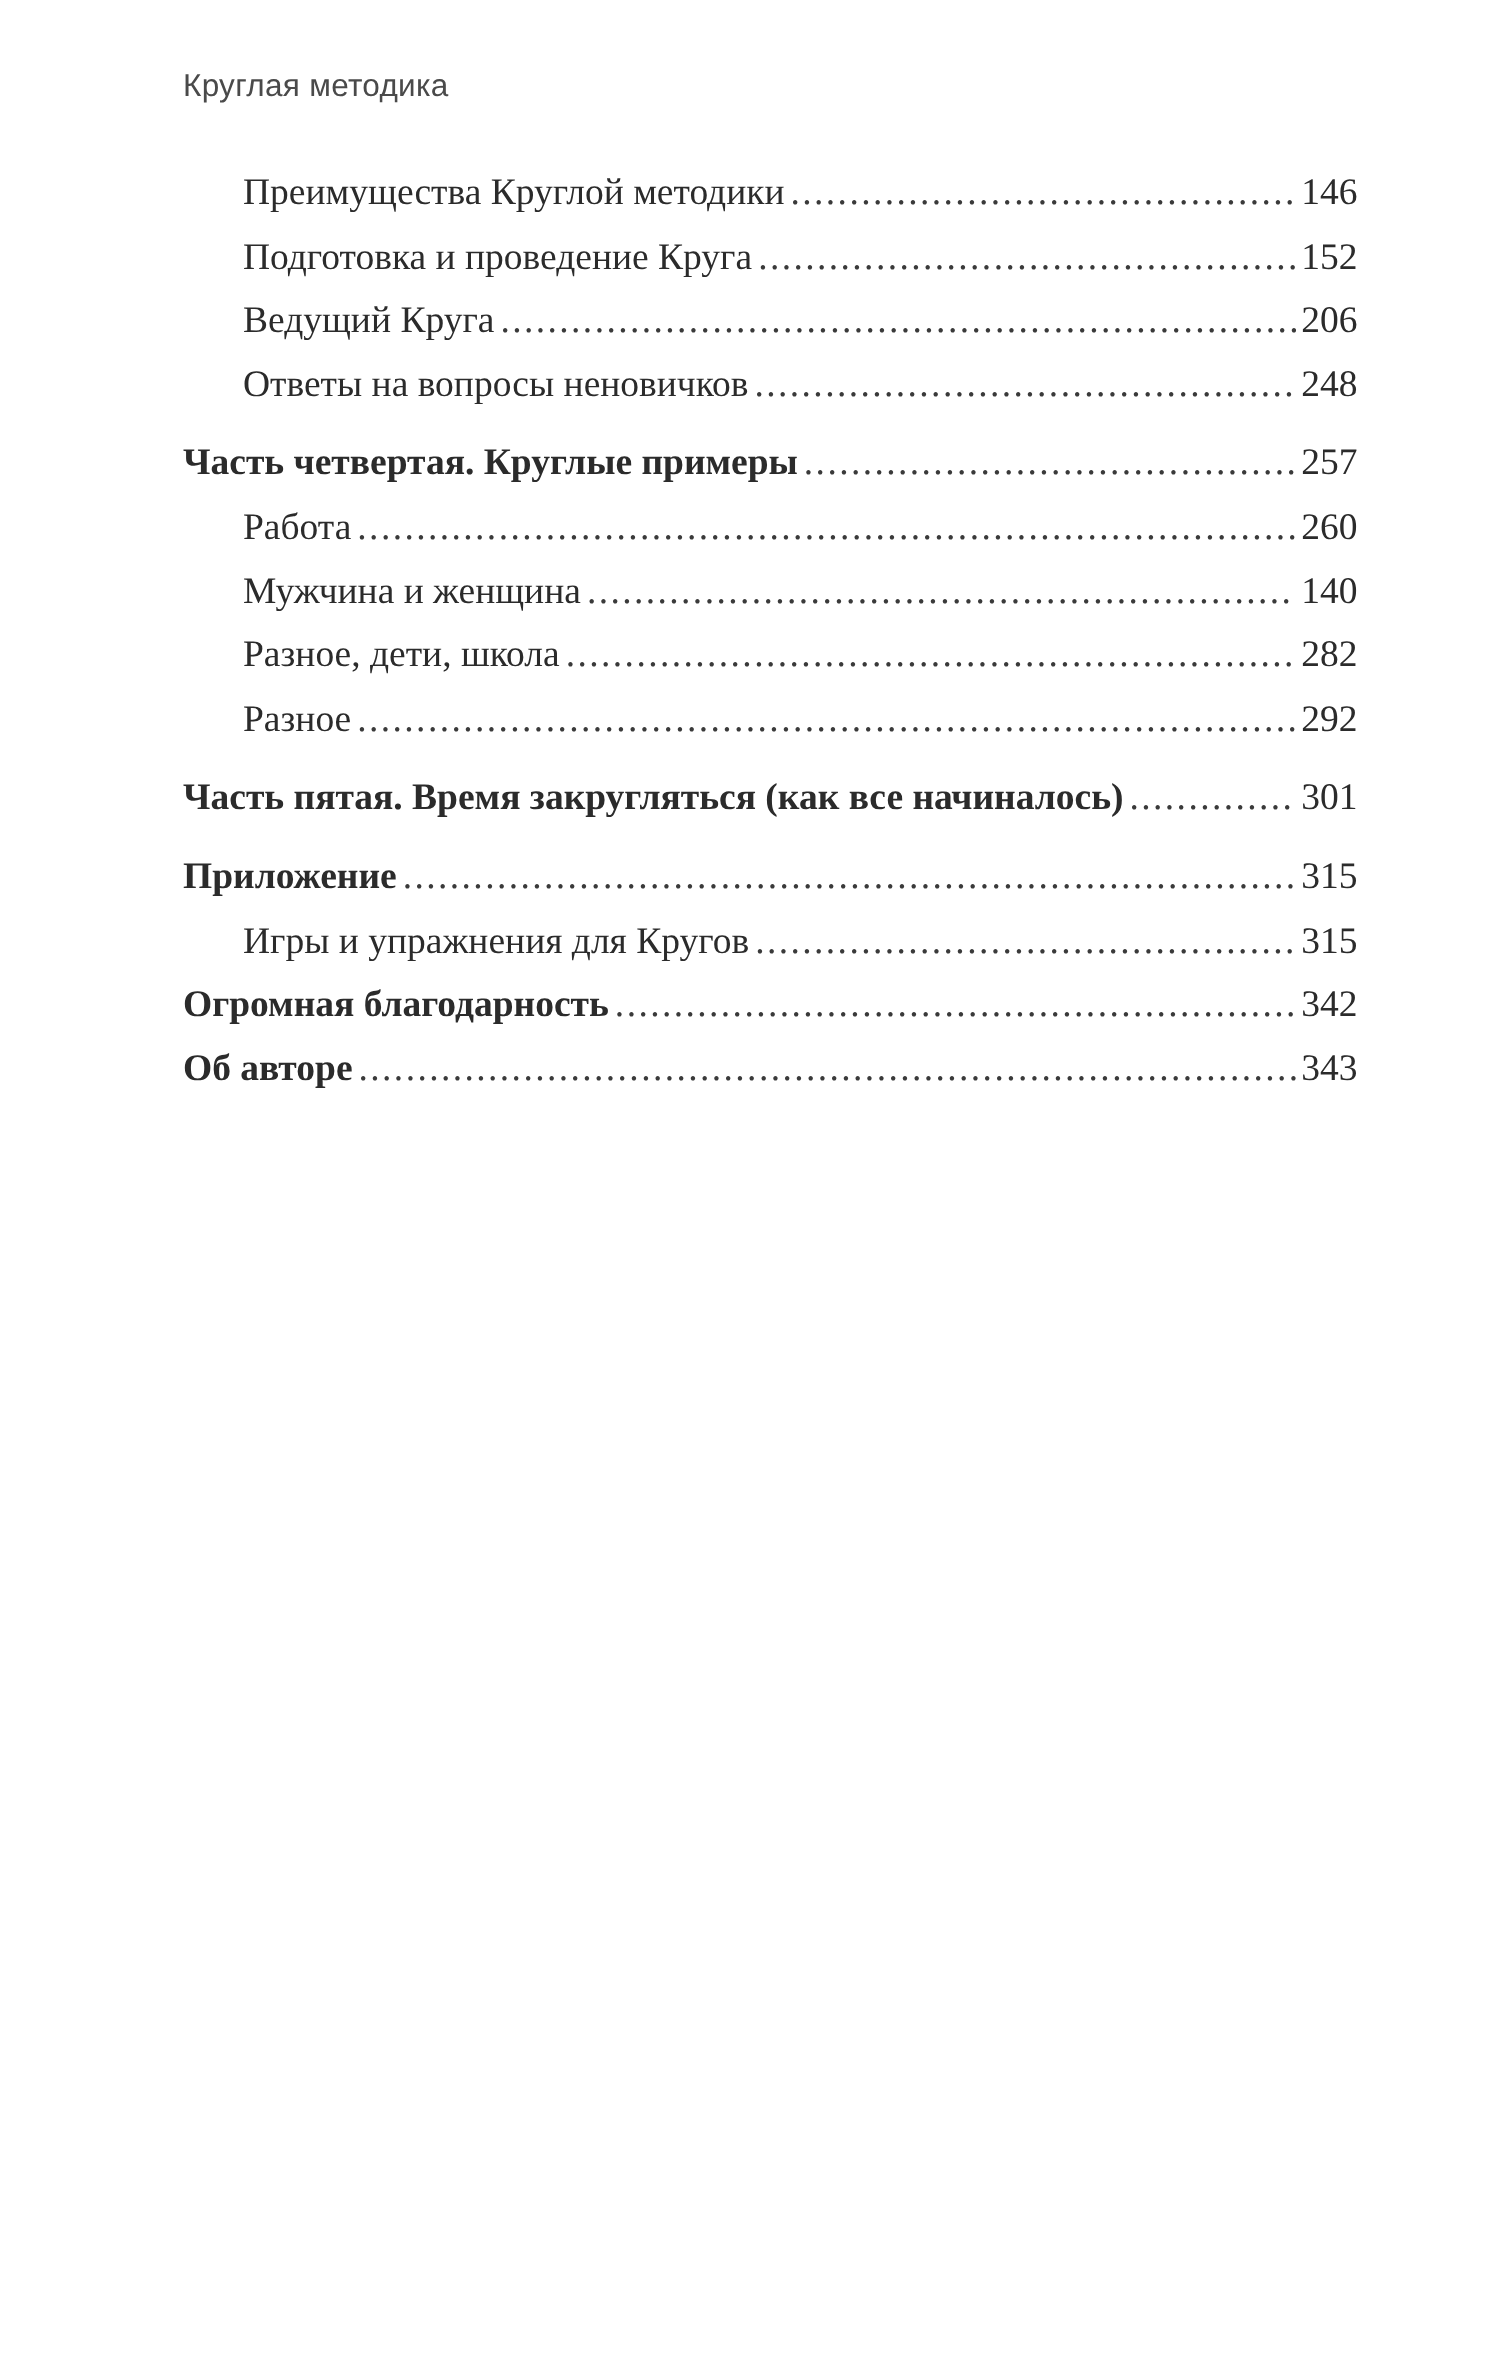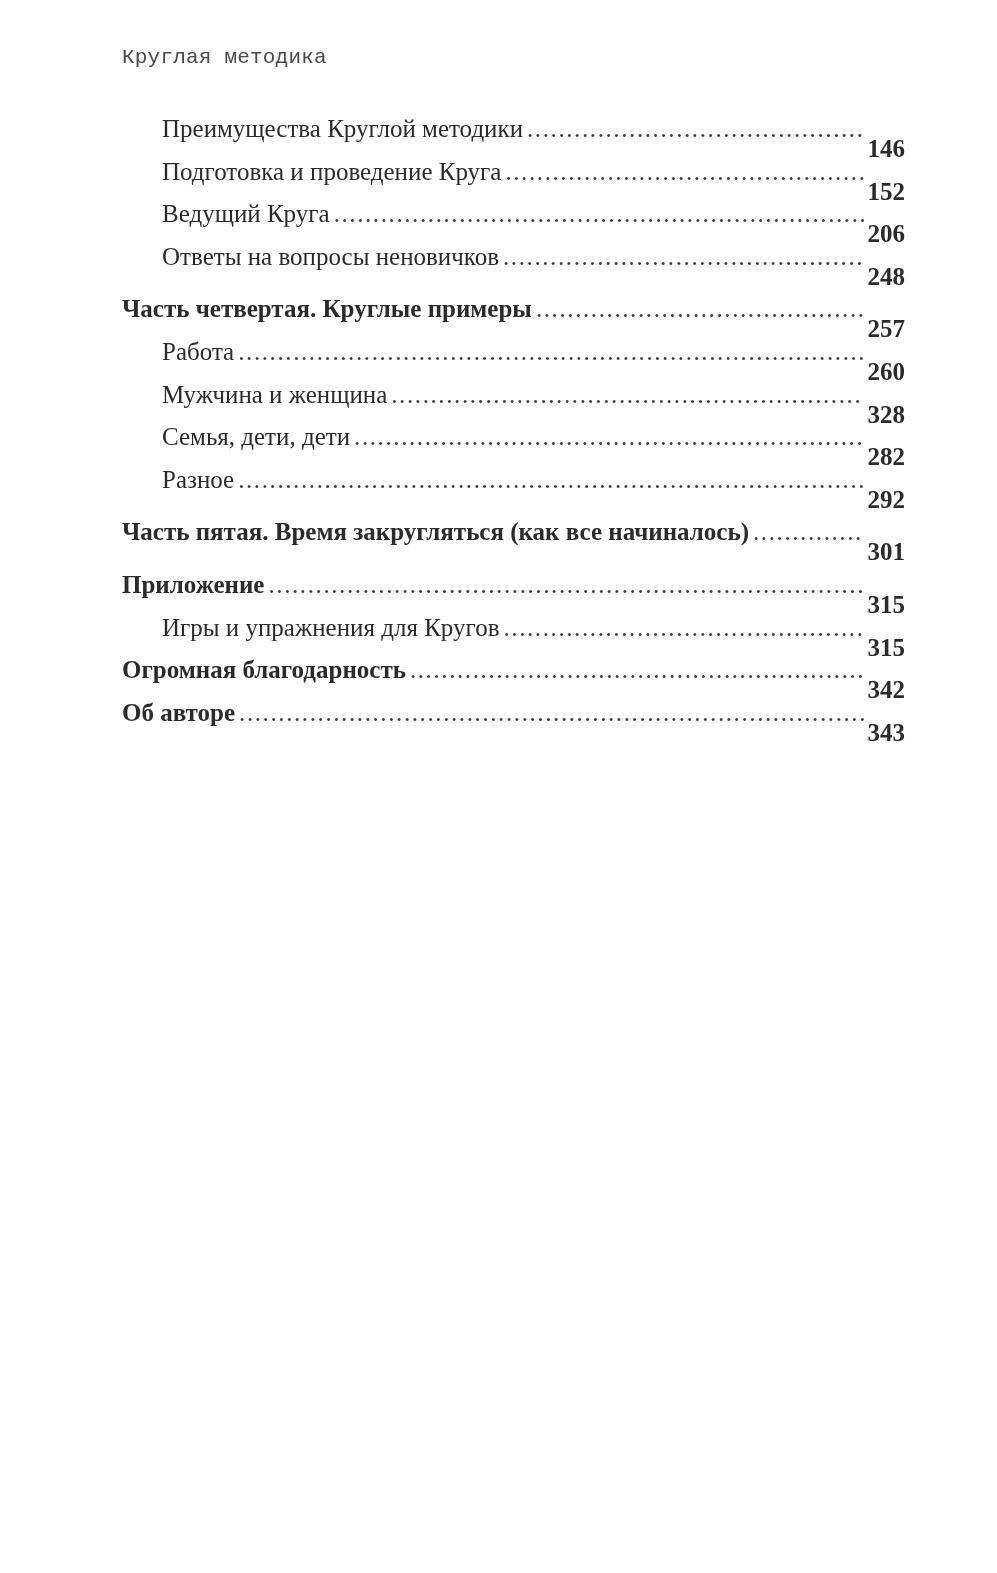--- a/index.html
+++ b/index.html
@@ -11,21 +11,21 @@
       width: 997px;
       height: 1573px;
       position: relative;
       overflow: hidden;
       color: #2a2a2a;
     }
     .running-header {
       position: absolute;
       left: 122px;
       top: 46px;
-      font-family: Liberation Mono, monospace;
+      font-family: Liberation Sans, sans-serif;
       font-size: 21px;
       font-weight: 300;
       color: #4a4a4a;
       letter-spacing: 0.2px;
     }
     .toc {
       position: absolute;
       left: 122px;
       top: 108px;
       width: 783px;
@@ -58,23 +58,22 @@
       margin: 0 4px 0 4px;
       font-weight: normal;
       color: #3a3a3a;
       letter-spacing: 1.6px;
     }
     .toc-dots::before {
       content: "........................................................................................................................................................................................................";
     }
     .toc-page {
       flex: 0 0 auto;
-      font-weight: bold;
+      font-weight: normal;
       text-align: right;
-      margin-top: 20px;
     }
   </style>
 </head>
 <body>
 
 <div class="running-header">Круглая методика</div>
 
 <div class="toc">
 
   <div class="toc-row level-2">
@@ -110,25 +109,25 @@
 
   <div class="toc-row level-2">
     <span class="toc-title">Работа</span>
     <span class="toc-dots"></span>
     <span class="toc-page">260</span>
   </div>
 
   <div class="toc-row level-2">
     <span class="toc-title">Мужчина и женщина</span>
     <span class="toc-dots"></span>
-    <span class="toc-page">328</span>
+    <span class="toc-page">140</span>
   </div>
 
   <div class="toc-row level-2">
-    <span class="toc-title">Семья, дети, дети</span>
+    <span class="toc-title">Разное, дети, школа</span>
     <span class="toc-dots"></span>
     <span class="toc-page">282</span>
   </div>
 
   <div class="toc-row level-2">
     <span class="toc-title">Разное</span>
     <span class="toc-dots"></span>
     <span class="toc-page">292</span>
   </div>
 

